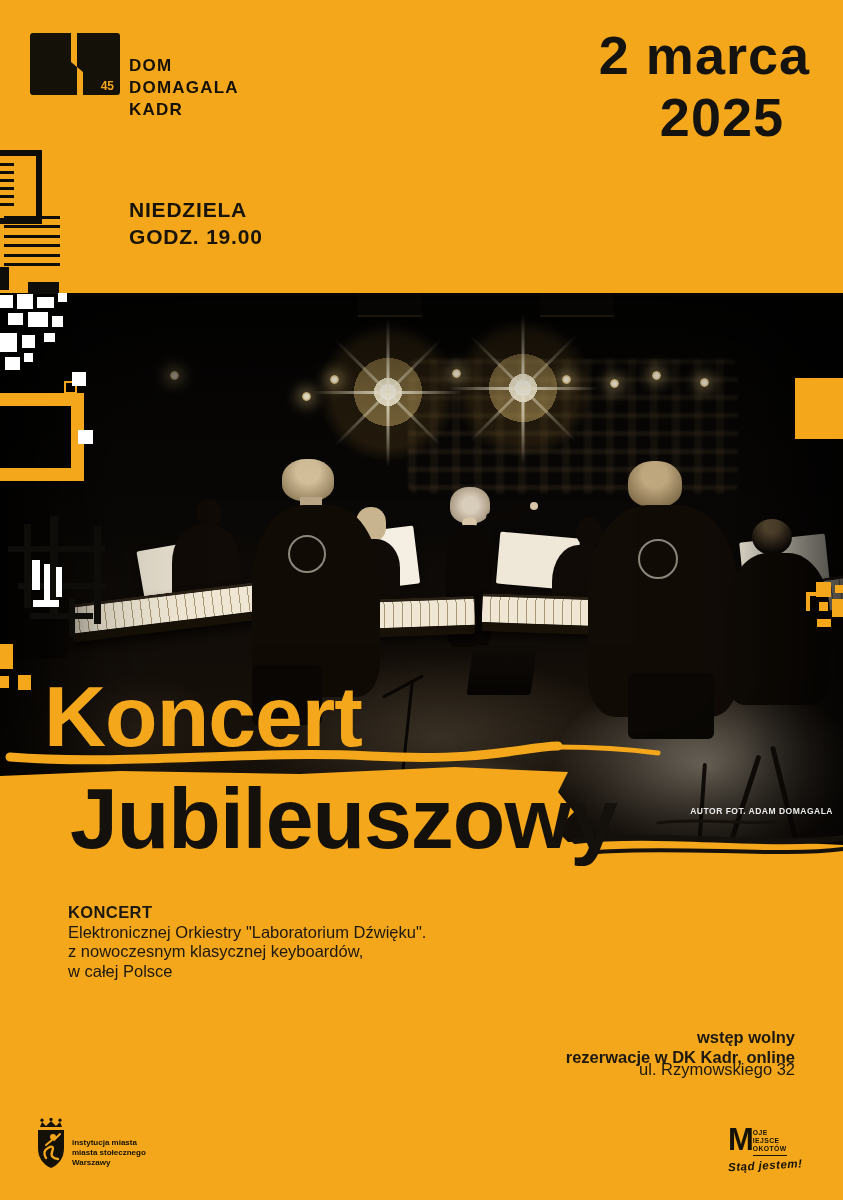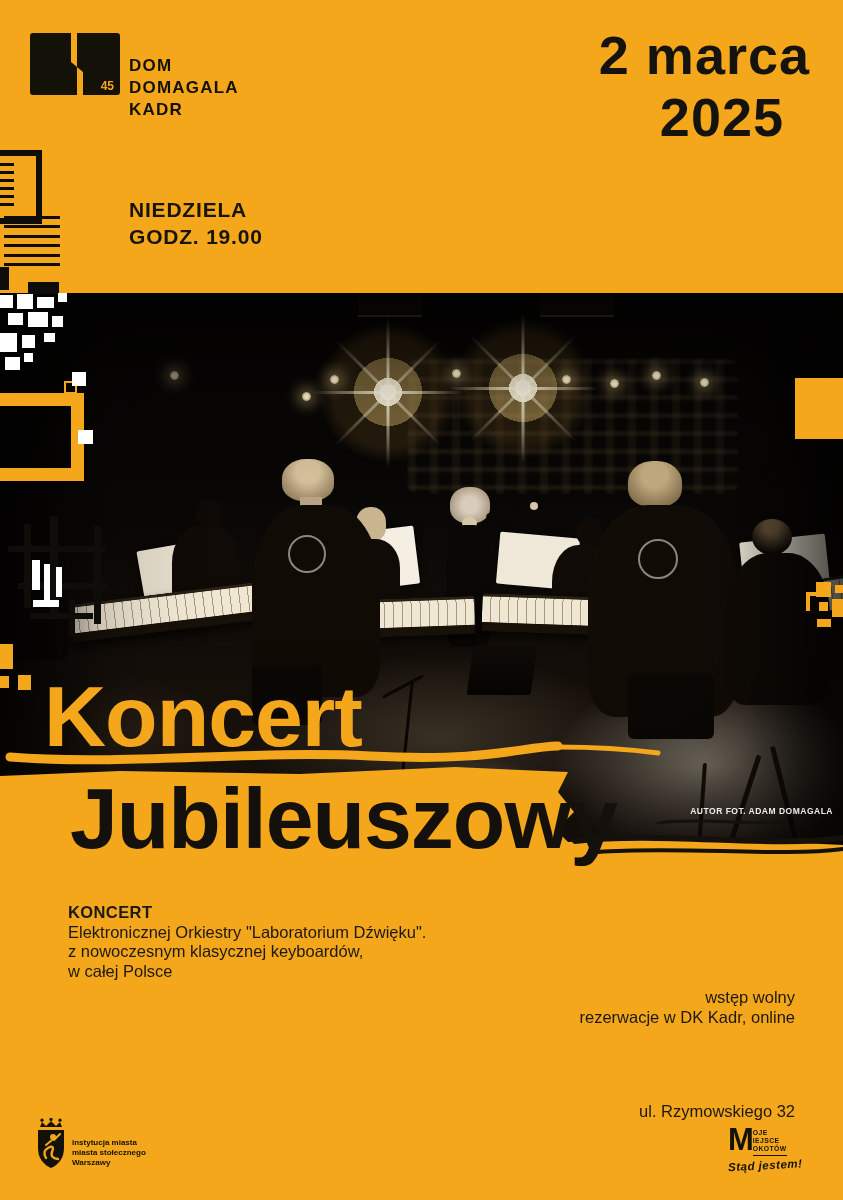--- a/index.html
+++ b/index.html
@@ -53,23 +53,23 @@
   .title1{position:absolute;left:44px;top:673px;font-size:86px;font-weight:700;
           letter-spacing:-1px;line-height:1;color:#F4A71B;}
   .title2{position:absolute;left:52px;top:775px;font-size:86px;font-weight:700;
           letter-spacing:-1px;line-height:1;color:#14110c;margin-left:18px;}
   .credit{position:absolute;right:10px;top:806px;font-size:8.5px;font-weight:700;
           letter-spacing:.5px;color:rgba(255,255,255,.92);}
 
   
   .desc{position:absolute;left:68px;top:903px;font-size:16.5px;line-height:19.5px;color:#1c1812;}
   .desc .h{font-weight:700;letter-spacing:.4px;}
-  .info{position:absolute;right:48px;top:988px;text-align:right;font-size:16.5px;
-        line-height:19.5px;color:#1c1812;}
-  .address{position:absolute;right:48px;top:1102px;font-size:16.5px;color:#1c1812;}
+  .info{position:absolute;right:48px;top:1028px;text-align:right;font-size:16.5px;
+        line-height:19.5px;color:#1c1812;font-weight:bold;}
+  .address{position:absolute;right:48px;top:1060px;font-size:16.5px;color:#1c1812;}
 
   
   .inst-text{position:absolute;left:72px;top:1138px;font-size:8px;font-weight:700;
              line-height:10px;color:#141109;}
   .mmm{position:absolute;right:31px;top:1126px;width:84px;color:#141109;}
   .mmm-row{display:flex;align-items:flex-start;}
   .mmm-m{font-size:31px;font-weight:700;line-height:28px;letter-spacing:-2px;}
   .mmm-lines{margin-left:1px;margin-top:3px;font-size:6.8px;font-weight:700;line-height:8px;
              letter-spacing:.4px;border-bottom:1.4px solid #141109;padding-bottom:2px;}
   .mmm-tag{font-size:11.5px;font-weight:700;font-style:italic;margin-top:3px;

